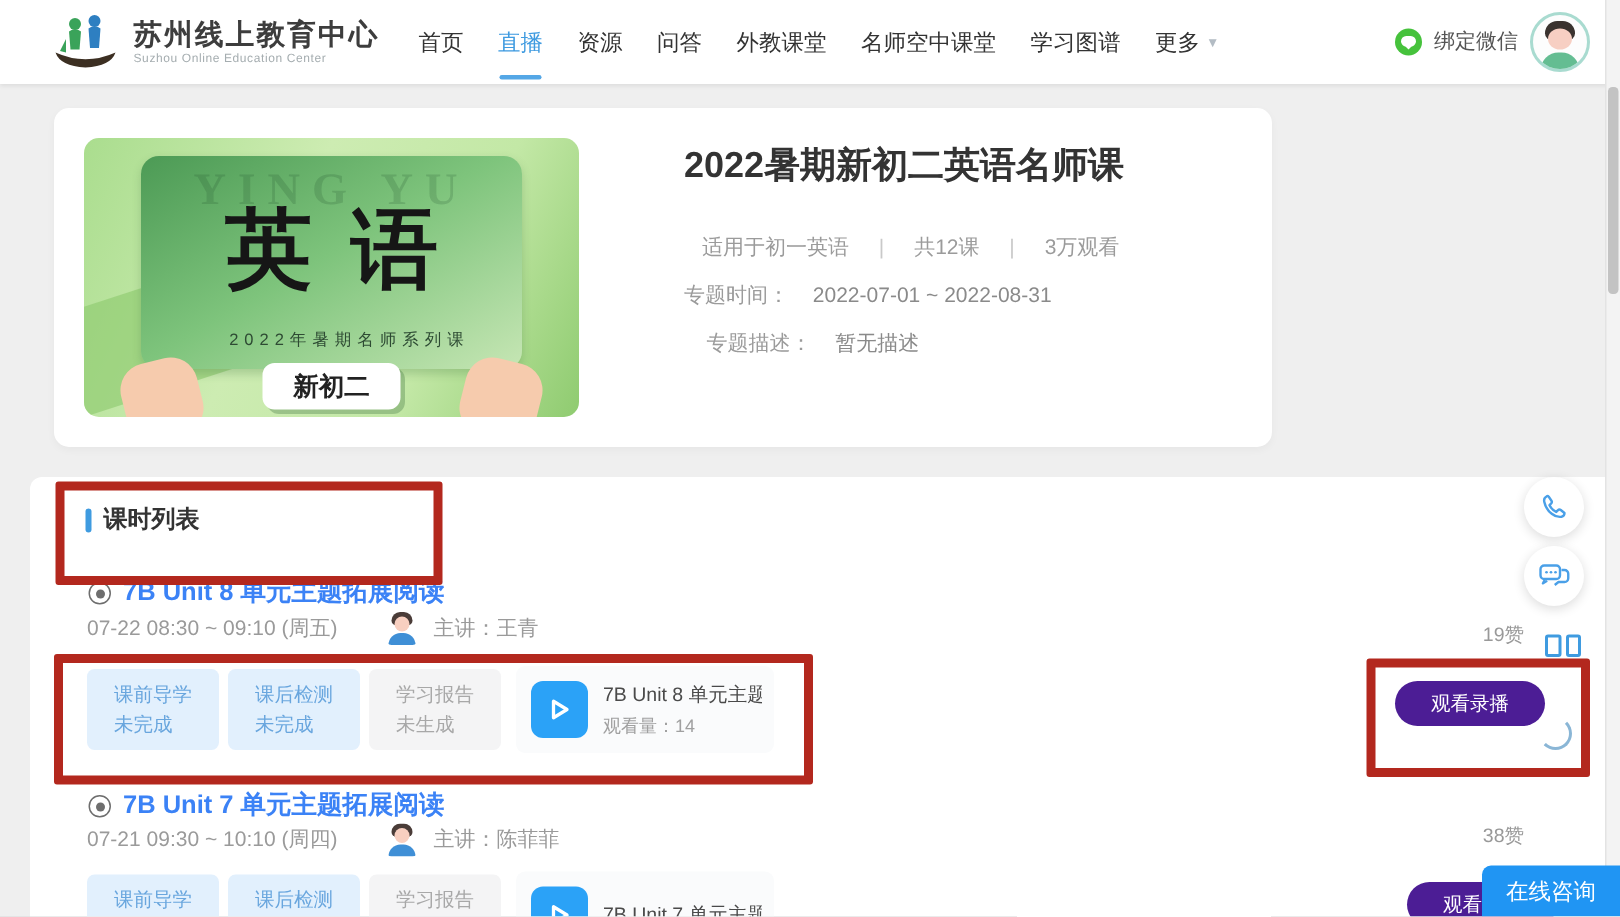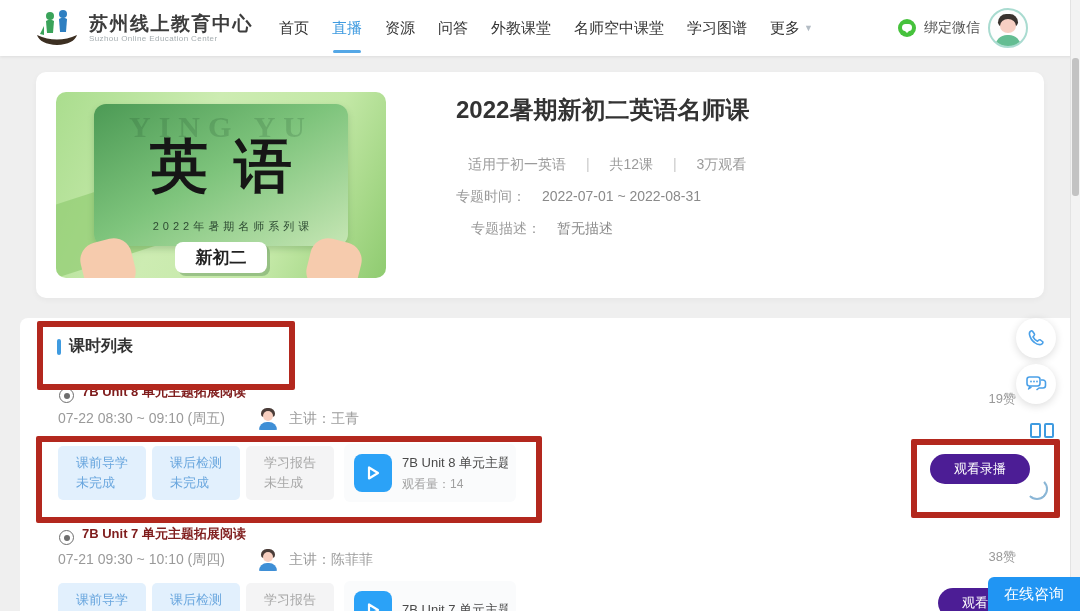--- a/index.html
+++ b/index.html
@@ -12,21 +12,21 @@
   .logo{display:flex;align-items:center;gap:9px;margin-left:34px;cursor:pointer;}
   .logo-text .cn{font-size:19px;font-weight:700;color:#3d3d3d;letter-spacing:1.5px;line-height:21px;}
   .logo-text .en{font-size:8px;color:#a5adb0;letter-spacing:.4px;line-height:10px;}
   .nav{display:flex;gap:19px;margin-left:24px;font-size:15px;color:#333;}
   .nav-item{position:relative;padding:6px 2px;cursor:pointer;white-space:nowrap;}
   .nav-item.active{color:#3f9be0;}
   .nav-item.active::after{content:"";position:absolute;left:50%;transform:translateX(-50%);
           bottom:-9px;width:28px;height:3px;border-radius:2px;background:#54a7e6;}
   .nav-more{display:flex;align-items:center;gap:4px;}
   .caret{font-size:9px;color:#b3bcc4;}
-  .hdr-right{margin-left:auto;display:flex;align-items:center;gap:8px;padding-right:52px;}
+  .hdr-right{margin-left:auto;display:flex;align-items:center;gap:8px;padding-right:20px;}
   .wechat-dot{width:18px;height:18px;border-radius:50%;background:#46c23c;position:relative;}
   .wechat-dot::after{content:"";position:absolute;left:4px;top:5px;width:10px;height:7px;
           background:#fff;border-radius:4px;}
   .wechat-dot::before{content:"";position:absolute;left:6px;top:11px;width:0;height:0;
           border:3px solid transparent;border-top-color:#fff;}
   .bind-label{font-size:14px;color:#555;cursor:pointer;}
   .user-avatar{width:36px;height:36px;border-radius:50%;border:2px solid #a9dbd0;background:#fdfdfd;
           position:relative;overflow:hidden;cursor:pointer;}
   .user-avatar .hair{position:absolute;left:8px;top:4px;width:20px;height:13px;background:#3a332f;
           border-radius:10px 10px 6px 6px;}
@@ -35,21 +35,21 @@
   .user-avatar .shirt{position:absolute;left:5px;bottom:-2px;width:26px;height:13px;background:#64bd92;
           border-radius:12px 12px 0 0;}
 
   
   .scroll-track{position:absolute;right:0;top:0;width:9px;height:611px;background:#f3f3f3;
           border-left:1px solid #e3e3e3;z-index:30;}
   .scroll-thumb{position:absolute;right:1px;top:58px;width:7px;height:138px;background:#c3c3c3;
           border-radius:3px;}
 
   
-  .course-card{position:absolute;left:36px;top:72px;width:1008px;height:226px;background:#fff;
+  .course-card{position:absolute;left:36px;top:72px;width:812px;height:226px;background:#fff;
           border-radius:10px;box-shadow:0 2px 6px rgba(0,0,0,.04);}
   .banner{position:absolute;left:20px;top:20px;width:330px;height:186px;border-radius:10px;
           overflow:hidden;background:linear-gradient(115deg,#aadd8e 0%,#cdecb2 40%,#c3e8a6 70%,#8fcb70 100%);cursor:pointer;}
   .banner .stripe{position:absolute;left:-40px;bottom:18px;width:180px;height:70px;background:#8fcb70;
           transform:rotate(-18deg);opacity:.65;}
   .banner-inner{position:absolute;left:38px;right:38px;top:12px;height:142px;border-radius:12px;
           background:linear-gradient(150deg,#4c9a55 0%,#7ec47c 48%,#c6e6b4 100%);
           box-shadow:0 3px 6px rgba(60,110,60,.25);}
   .banner-bgword{position:absolute;left:0;right:0;top:6px;text-align:center;
           font-family:"Liberation Serif",serif;font-size:30px;font-weight:700;
@@ -76,21 +76,21 @@
   
   .lesson-card{position:absolute;left:20px;top:318px;width:1060px;height:300px;background:#fff;
           border-radius:8px 8px 0 0;}
   .section-header{position:absolute;left:37px;top:18px;display:flex;align-items:center;gap:8px;}
   .section-bar{width:4px;height:16px;background:#3f9be0;border-radius:2px;}
   .section-title{font-size:16px;font-weight:700;color:#333;}
 
   .lesson-bullet{position:absolute;width:13px;height:13px;border:1.5px solid #6e6e6e;border-radius:50%;}
   .lesson-bullet::after{content:"";position:absolute;left:3.5px;top:3.5px;width:6px;height:6px;
           background:#6e6e6e;border-radius:50%;}
-  .lesson-title{position:absolute;font-size:13px;font-weight:600;color:#7f1d1d;}
+  .lesson-title{position:absolute;font-size:17px;font-weight:600;color:#3b82f6;}
   .lesson-meta{position:absolute;font-size:14px;color:#9a9a9a;display:flex;align-items:center;}
   .t-avatar{width:22px;height:22px;position:relative;overflow:hidden;border-radius:4px;margin:0 10px 0 0;}
   .t-avatar .hair{position:absolute;left:4px;top:0;width:14px;height:9px;background:#4a3c38;
           border-radius:7px 7px 4px 4px;}
   .t-avatar .face{position:absolute;left:6px;top:3px;width:10px;height:10px;background:#f8cfc0;border-radius:50%;}
   .t-avatar .shirt{position:absolute;left:2px;bottom:0;width:18px;height:8px;background:#3f8fd6;
           border-radius:8px 8px 0 0;}
   .likes{position:absolute;right:64px;font-size:13px;color:#999;}
 
   .tag{position:absolute;width:88px;height:54px;border-radius:5px;font-size:13px;line-height:20px;
@@ -217,21 +217,21 @@
     <div class="lesson-meta" style="left:38px;top:90px;">
       <span>07-22 08:30 ~ 09:10 (周五)</span>
       <span class="t-avatar" style="margin-left:32px;">
         <span class="hair"></span>
           <span class="face"></span>
           <span class="shirt"></span>
       </span>
       <span>主讲：</span>
       <span>王青</span>
     </div>
-    <div class="likes" style="top:72px;">19赞</div>
+    <div class="likes" style="top:96px;">19赞</div>
 
     <div class="tag blue" style="left:38px;top:128px;">
       <div>课前导学</div>
       <div>未完成</div>
     </div>
     <div class="tag blue" style="left:132px;top:128px;">
       <div>课后检测</div>
       <div>未完成</div>
     </div>
     <div class="tag gray" style="left:226px;top:128px;">

